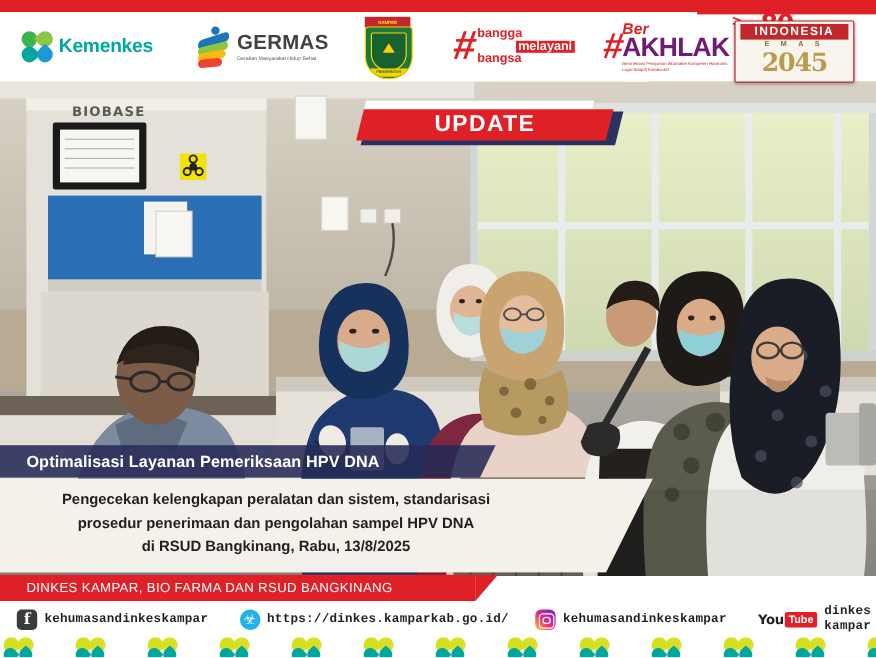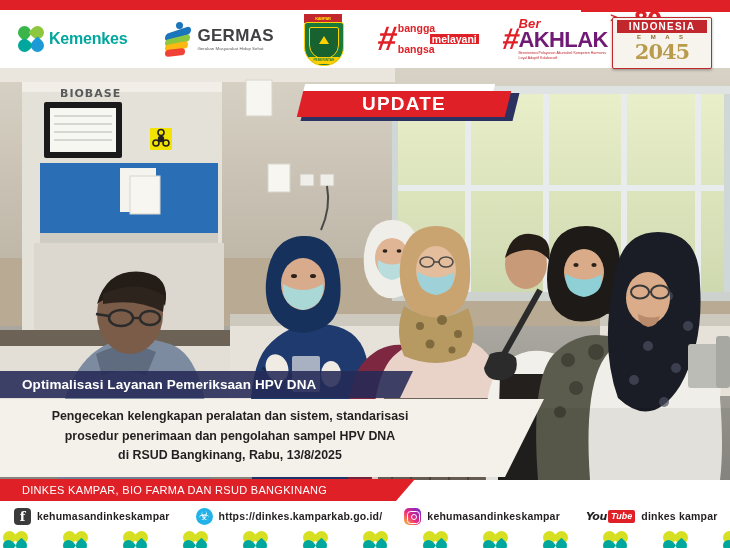--- a/index.html
+++ b/index.html
@@ -166,31 +166,31 @@
   .redstrip span{display:block;padding-left:22px;line-height:22px;color:#ffffff;
     font-size:11px;font-weight:normal;letter-spacing:0.3px;}
 
   
   .social{
     position:absolute;left:0;top:501px;width:730px;height:30px;z-index:12;
     background:#ffffff;display:flex;align-items:center;
   }
   .soc{display:flex;align-items:center;margin-left:14px;}
   .soc-lbl{font-size:10.5px;font-weight:bold;color:#231f20;letter-spacing:0.2px;
-    font-family:Liberation Sans, sans-serif;}
+    font-family:Liberation Mono, monospace;}
   .ic{width:17px;height:17px;margin-right:6px;flex:0 0 auto;position:relative;}
   .ic-fb{background:#3b3b3b;border-radius:4px;color:#ffffff;font-size:13px;font-weight:bold;
     text-align:center;line-height:17px;font-family:"DejaVu Serif", serif;}
   .ic-web{background:#22b2e8;border-radius:50%;color:#ffffff;font-size:12px;text-align:center;line-height:17px;}
   .ic-ig{border-radius:5px;background:#d6249f;
     background:linear-gradient(45deg,#f9ce34,#ee2a7b 45%,#6228d7);}
   .ic-ig i{position:absolute;left:3px;top:3px;width:11px;height:11px;border:1.6px solid #fff;border-radius:3.5px;}
   .ic-ig i:after{content:"";position:absolute;left:2.2px;top:2.2px;width:4.5px;height:4.5px;
     border:1.4px solid #fff;border-radius:50%;}
-  .yt{display:flex;margin-right:6px;font-style:italic;}
+  .yt{display:flex;margin-right:6px;}
   .yt-you{font-size:11px;font-weight:bold;color:#231f20;font-family:"DejaVu Sans", sans-serif;letter-spacing:-0.3px;}
   .yt-tube{background:#e02027;color:#ffffff;font-size:9px;font-weight:bold;padding:1px 3px;border-radius:2px;margin-left:1px;}
 
   
   .pattern{
     position:absolute;left:0;top:531px;width:730px;height:17px;z-index:12;
     background:#ffffff;overflow:hidden;display:flex;align-items:flex-start;
   }
   .pf{position:relative;width:34px;height:17px;flex:0 0 auto;margin-right:26px;}
   .pf i{position:absolute;display:block;border-radius:50% 50% 50% 10%;}

